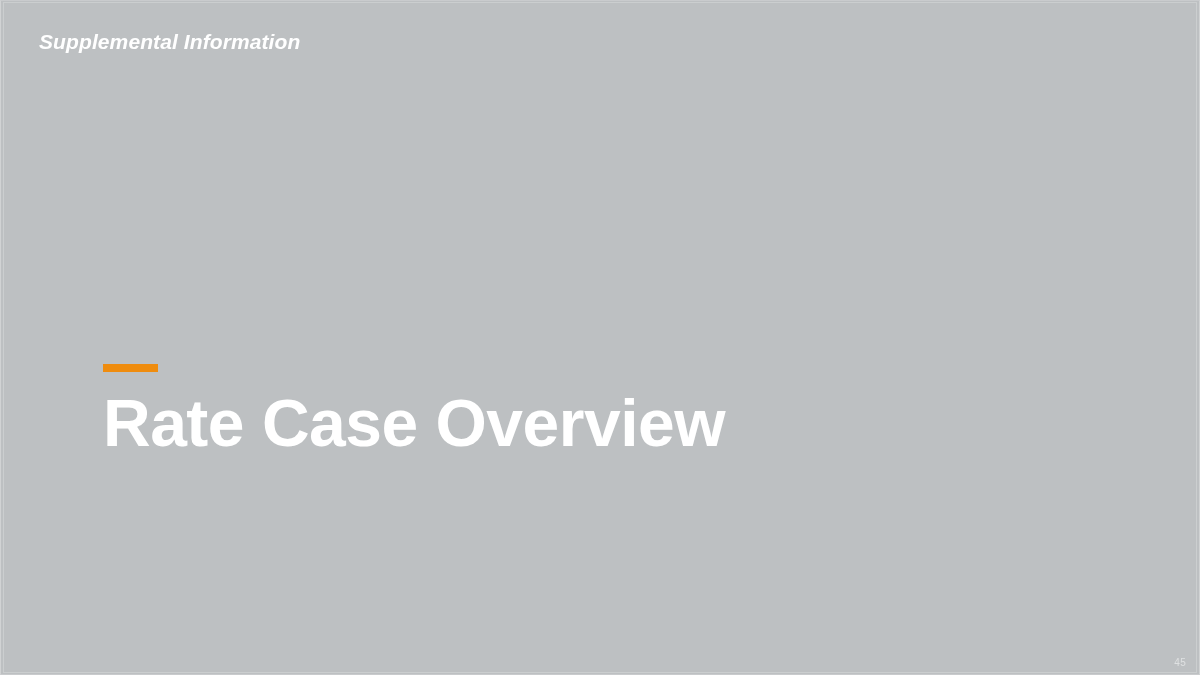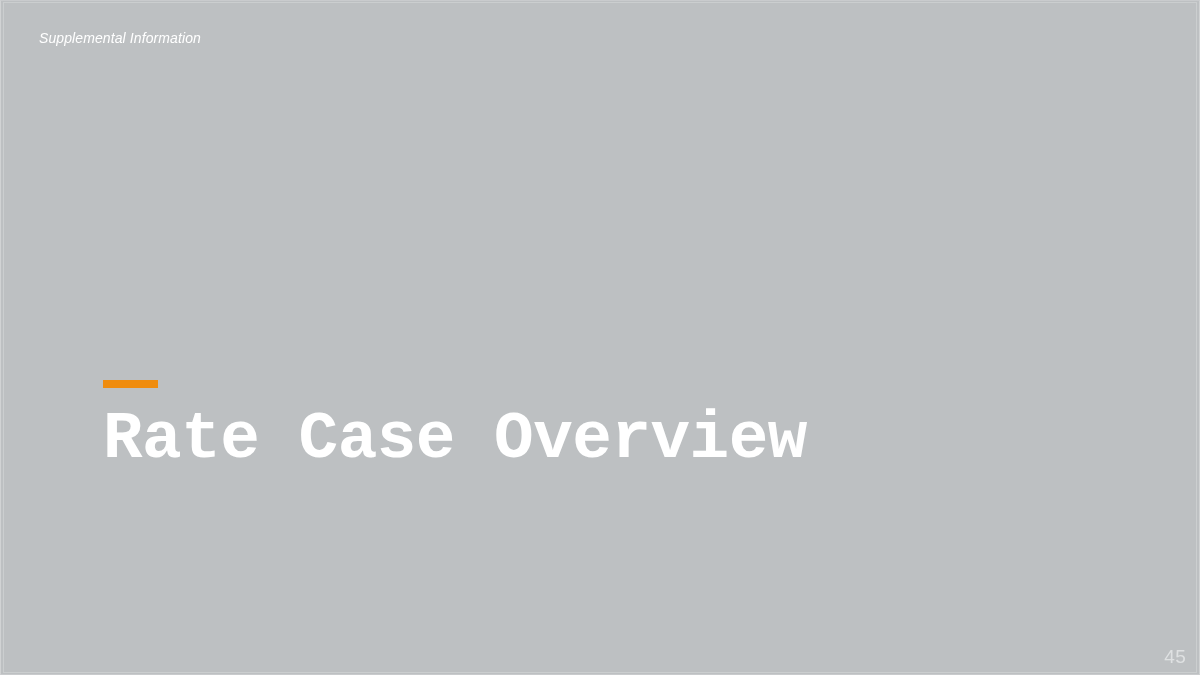--- a/index.html
+++ b/index.html
@@ -43,22 +43,22 @@
     border-bottom: 1px solid rgba(255,255,255,0.18);
     box-sizing: border-box;
     pointer-events: none;
   }
 
   
   #eyebrow {
     position: absolute;
     left: 39px;
     top: 30px;
-    font-size: 14px;
-    font-weight: normal;
+    font-size: 21px;
+    font-weight: bold;
     font-style: italic;
     color: #ffffff;
     letter-spacing: 0.1px;
     white-space: nowrap;
   }
 
   
   #logo-lockup {
     position: absolute;
     left: 828px;
@@ -91,22 +91,21 @@
     letter-spacing: 0;
     position: relative;
     top: -6px;
     left: 1px;
   }
 
   
   #title-block {
     position: absolute;
     left: 103px;
-    top: 380px;
-    font-family: Liberation Mono, monospace;
+    top: 364px;
   }
   #title-rule {
     width: 55px;
     height: 8px;
     background: #ef8c0e;
   }
   #slide-title {
     margin-top: 16px;
     font-size: 66px;
     font-weight: bold;
@@ -114,21 +113,21 @@
     line-height: 1.08;
     letter-spacing: -0.5px;
     white-space: nowrap;
   }
 
   
   #page-number {
     position: absolute;
     right: 14px;
     bottom: 7px;
-    font-size: 19px;
+    font-size: 10px;
     color: #dfe1e2;
     letter-spacing: 0.3px;
   }
 </style>
 </head>
 <body>
 
 <div id="slide">
 
   <div id="slide-border-outer"></div>

